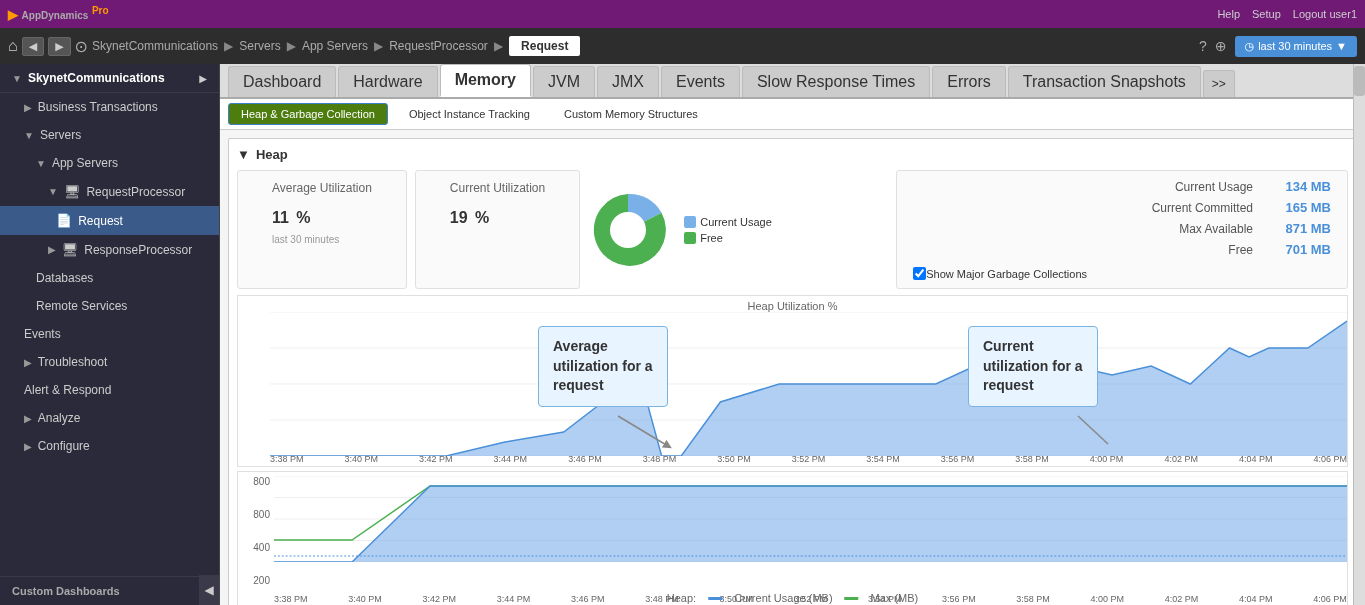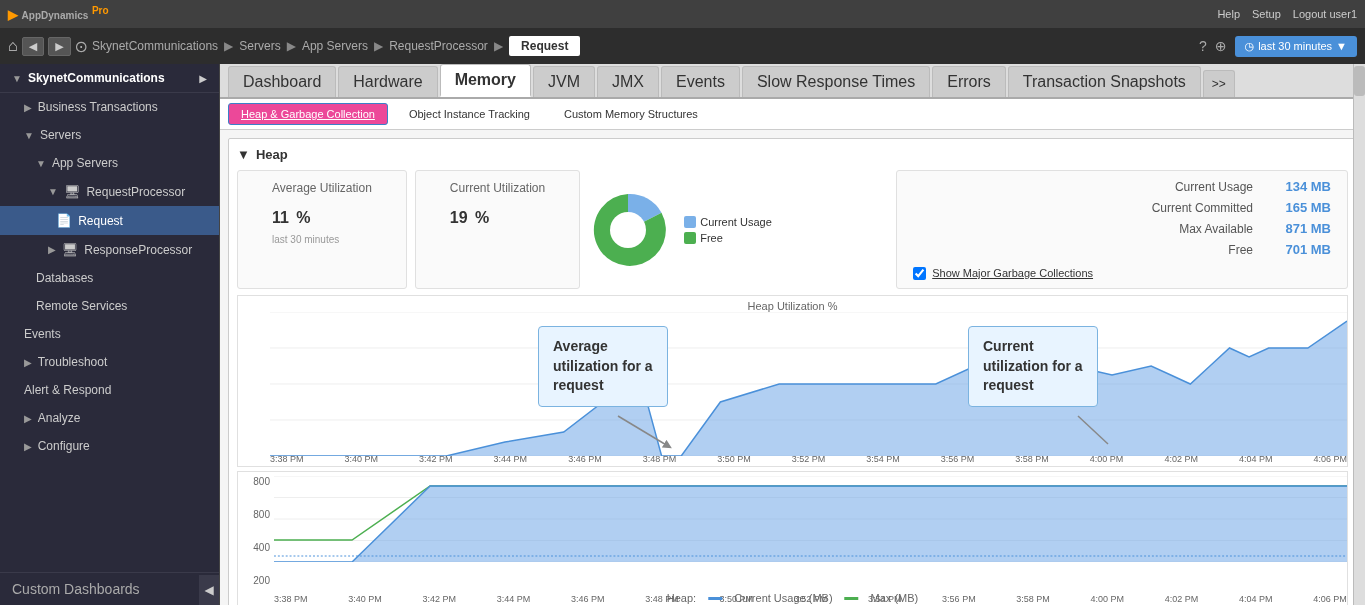--- a/index.html
+++ b/index.html
@@ -1,20 +1,20 @@
 <!DOCTYPE html>
 <html><head>
   <meta charset="utf-8">
   <style>
     * { box-sizing: border-box; margin: 0; padding: 0; }
     body { font-family: Arial, sans-serif; font-size: 12px; background: #e8e8e8; color: #333; overflow: hidden; }
 
     
     .top-bar {
-      background: #404040;
+      background: #701a75;
       height: 28px;
       display: flex;
       align-items: center;
       justify-content: space-between;
       padding: 10px 8px;
       color: #ccc;
     }
     .top-bar-left { display: flex; align-items: center; gap: 4px; }
     .app-logo { color: #f90; font-weight: bold; font-size: 13px; }
     .app-logo span { color: #aaa; font-size: 10px; }
@@ -136,21 +136,21 @@
       padding: 4px 8px;
       gap: 8px;
     }
     .subtab {
       padding: 4px 12px;
       cursor: pointer;
       border: 1px solid transparent;
       border-radius: 3px;
       font-size: 11px;
     }
-    .subtab.active { background: #ec4899; color: #fff; border-color: #3a80c9; text-decoration: underline; }
+    .subtab.active { background: #4d7c0f; color: #fff; border-color: #3a80c9; }
 
     
     .main-content {
       flex: 1;
       overflow: hidden;
       padding: 8px;
       background: #f5f5f5;
       display: flex;
       flex-direction: column;
       gap: 8px;
@@ -224,26 +224,24 @@
       justify-content: flex-end;
       align-items: center;
       gap: 8px;
       font-size: 12px;
     }
     .right-stat-label { color: #555; text-align: right; }
     .right-stat-value { color: #4a90d9; font-weight: bold; font-size: 13px; min-width: 70px; text-align: right; }
 
     .show-gc {
       display: flex;
-      align-items: flex-start;
-      gap: 6px;
+      align-items: flex-end;
       font-size: 11px;
       color: #333;
       margin-top: 4px;
-      text-decoration: underline;
     }
 
     
     .tooltip-box {
       position: absolute;
       background: #e8f4ff;
       border: 1px solid #7bb3e0;
       border-radius: 4px;
       padding: 10px 14px;
       font-size: 14px;
@@ -351,21 +349,21 @@
       <span>Alert &amp; Respond</span>
     </div>
     <div class="sidebar-item sub1">
       <span class="expand-arrow">▶</span>
       <span>Analyze</span>
     </div>
     <div class="sidebar-item sub1">
       <span class="expand-arrow">▶</span>
       <span>Configure</span>
     </div>
-    <div style="position:absolute;bottom:0;left:0;right:0;padding:8px 12px;border-top:1px solid #3a3a4a;color:#aaa;font-size:14px;cursor:pointer;background:#2a2a3a;">
+    <div style="position:absolute;bottom:0;left:0;right:0;padding:8px 12px;border-top:1px solid #3a3a4a;color:#aaa;font-size:11px;cursor:pointer;background:#2a2a3a;font-weight:bold;">
       <span>Custom Dashboards</span>
     </div>
     <div class="sidebar-collapse">◀</div>
   </div>
 
   <div class="content-area">
 
     <div class="tab-bar">
       <div class="tab"><span>Dashboard</span></div>
       <div class="tab"><span>Hardware</span></div>

